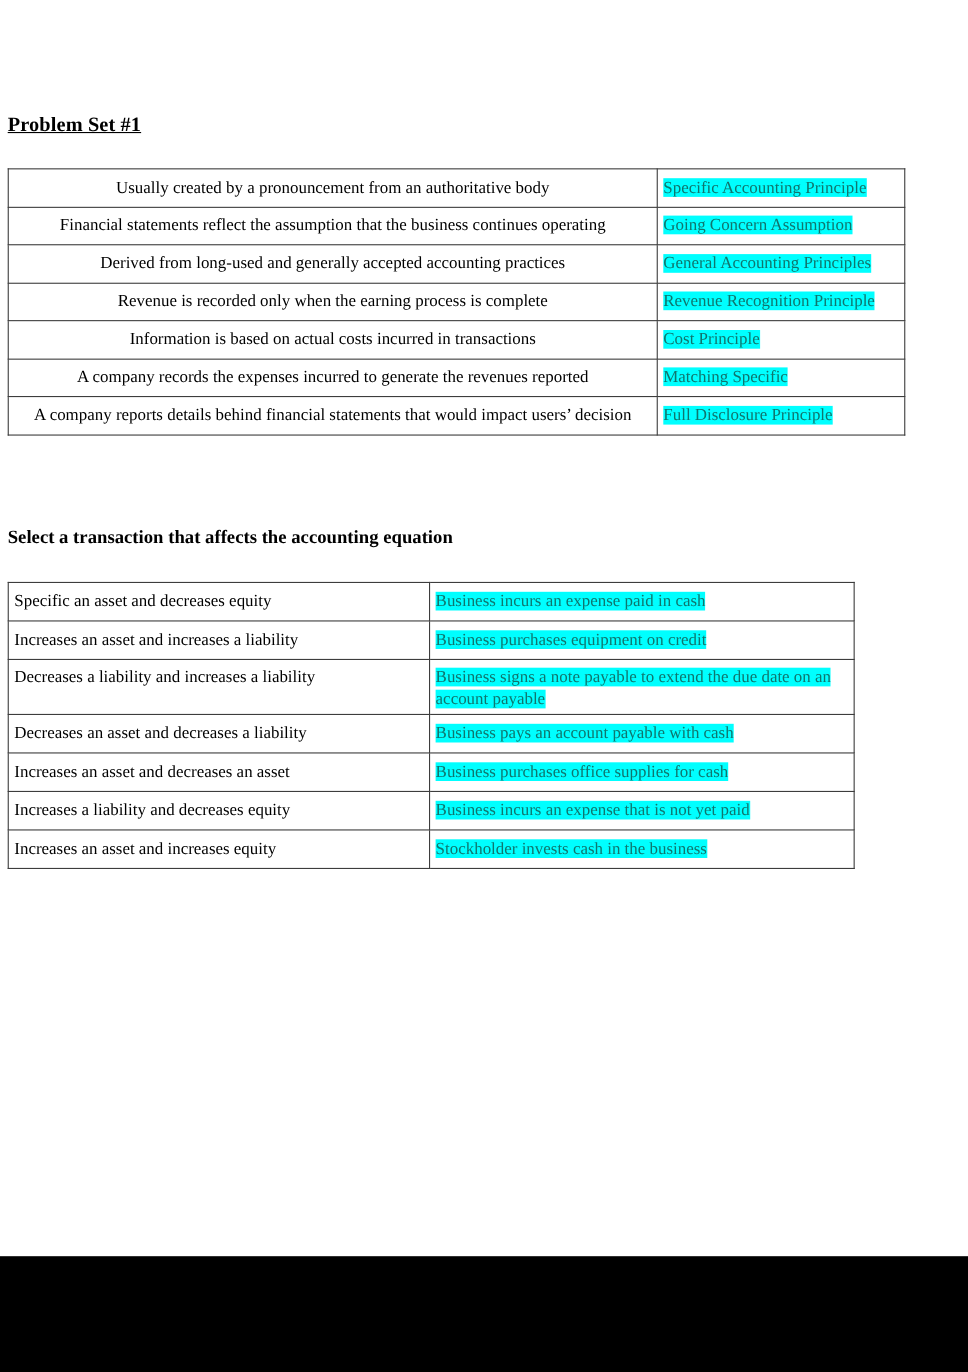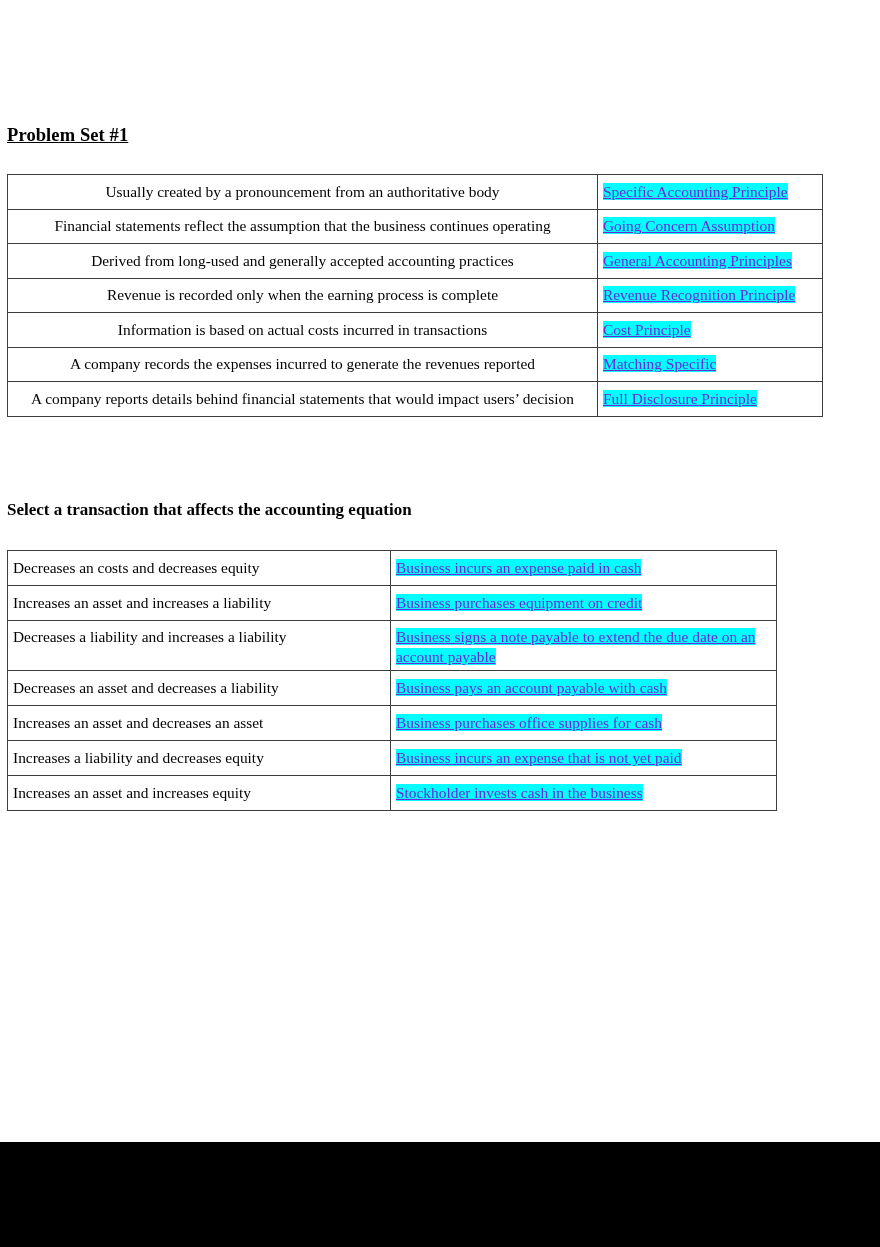--- a/index.html
+++ b/index.html
@@ -17,21 +17,20 @@
     overflow: hidden;
   }
 
   
   .page {
     position: absolute;
     left: 0; top: 0;
     width: 880px;
     height: 1142px;
     background: #ffffff;
-    margin-top: 21px;
   }
 
   
   .doc-title {
     position: absolute;
     left: 7px;
     top: 103px;
     font-size: 18.5px;
     font-weight: bold;
     text-decoration: underline;
@@ -86,24 +85,23 @@
     width: 769px;
   }
   #table-transactions td.c-effect { width: 383px; }
   #table-transactions td.c-txn    { width: 386px; }
   #table-transactions tr.r-std td { height: 35px; }
   #table-transactions tr.r-tall td { height: 50px; vertical-align: top; padding-top: 6px; }
 
   
   .hl {
     background-color: #00ffff;
-    color: #6d28d9;
+    color: #0f766e;
     display: inline;
     box-decoration-break: clone;
-    text-decoration: underline;
     -webkit-box-decoration-break: clone;
   }
   .clip {
     display: block;
     white-space: normal;
     width: 392px;          
   }
 
   
   .bottom-band {
@@ -182,21 +180,21 @@
       </tr>
     </tbody>
   </table>
 
   <div class="section-title">Select a transaction that affects the accounting equation</div>
 
   <table class="tbl" id="table-transactions">
     <tbody>
       <tr class="r-std">
         <td class="c-effect">
-          <span>Decreases an costs and decreases equity</span>
+          <span>Specific an asset and decreases equity</span>
         </td>
         <td class="c-txn">
           <span class="hl">Business incurs an expense paid in cash</span>
         </td>
       </tr>
       <tr class="r-std">
         <td class="c-effect">
           <span>Increases an asset and increases a liability</span>
         </td>
         <td class="c-txn">

